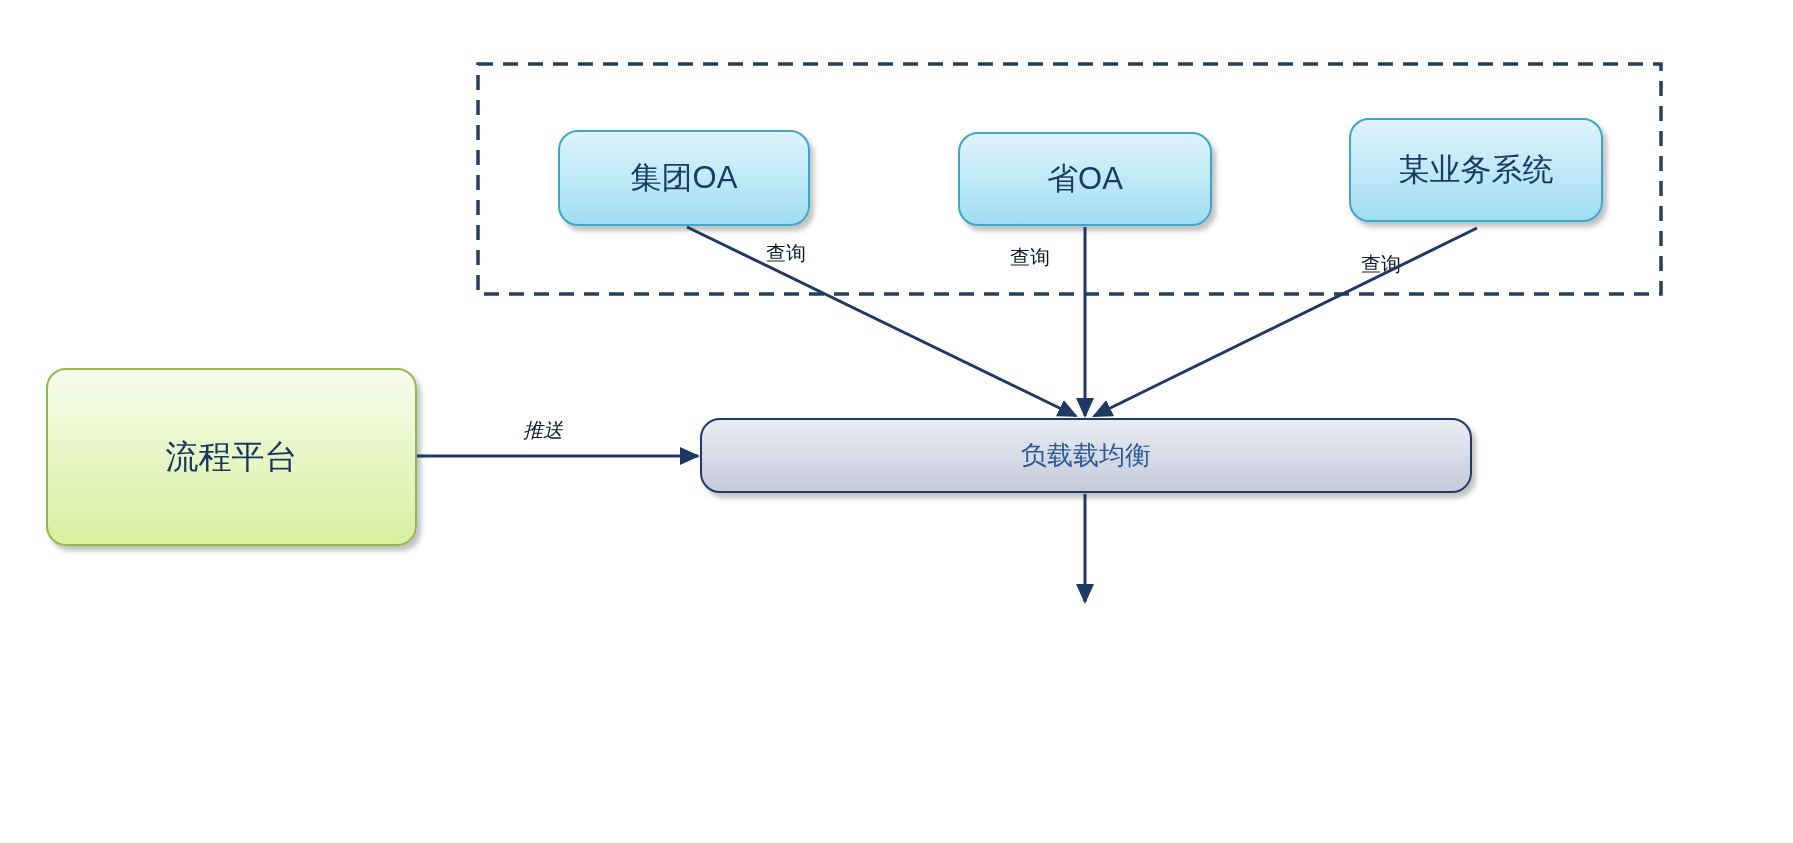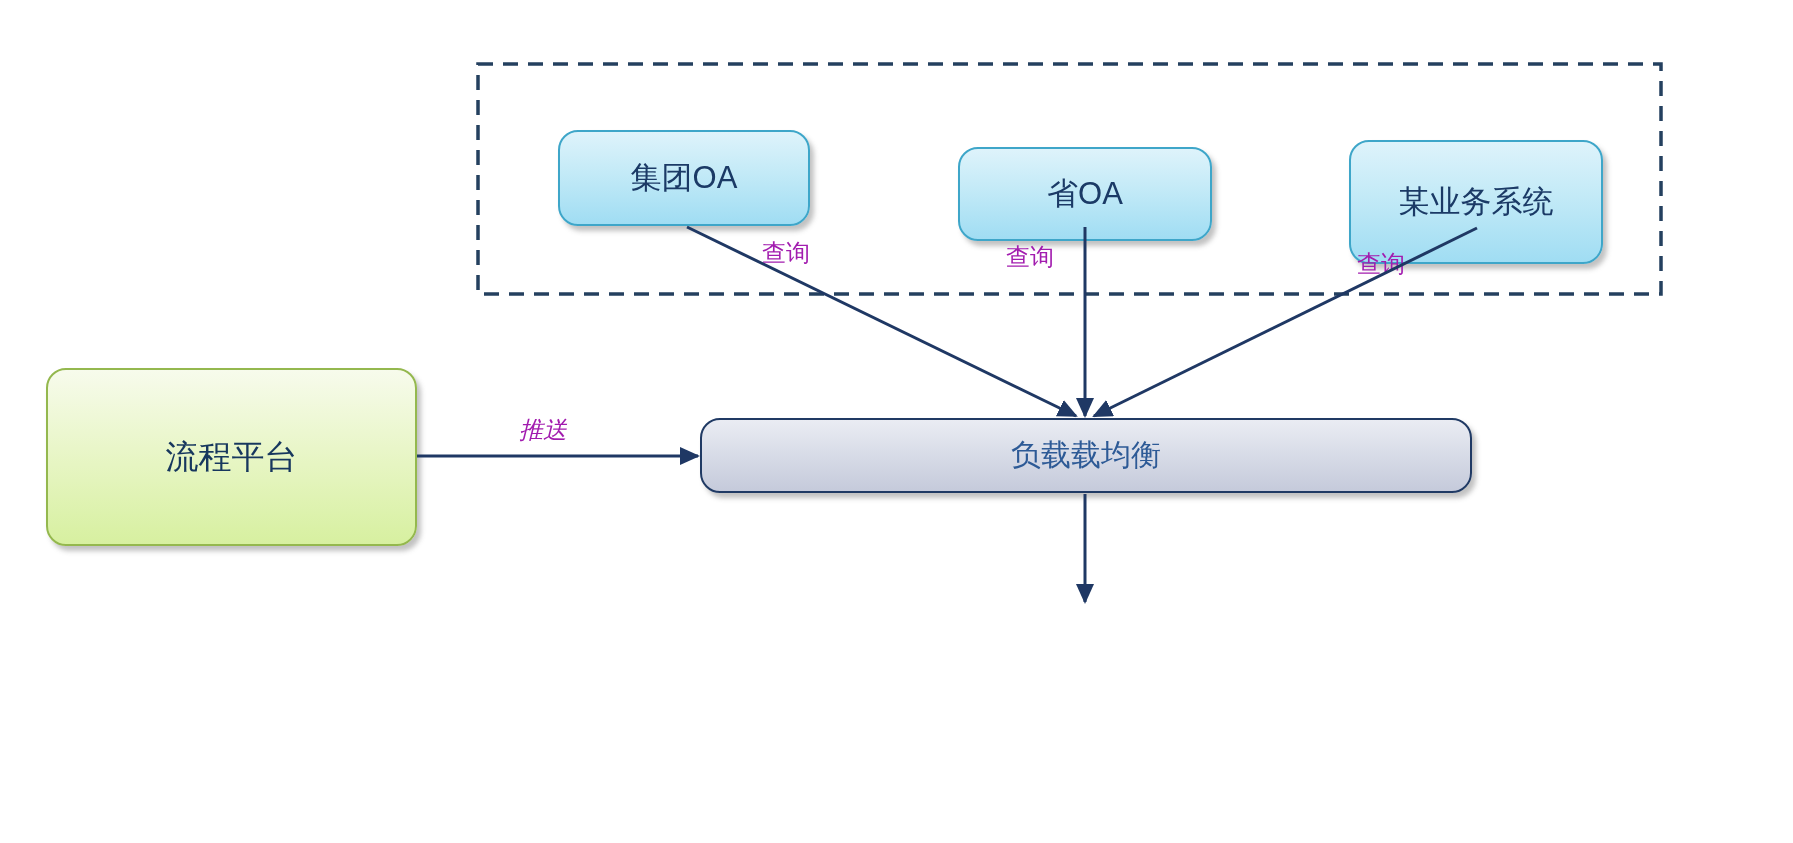--- a/index.html
+++ b/index.html
@@ -31,50 +31,50 @@
     background: linear-gradient(180deg, #f7fbec 0%, #e9f6c9 45%, #d7f0a0 100%);
     border: 2px solid #94b84e;
     box-shadow: 4px 5px 5px rgba(120,120,120,0.45);
     color: #17375e;
   }
   .node-gray {
     background: linear-gradient(180deg, #eaecf3 0%, #d9dde8 45%, #c5cadb 100%);
     border: 2px solid #203a64;
     box-shadow: 4px 5px 5px rgba(120,120,120,0.45);
     color: #2d5a96;
-    font-size: 30px;
+    font-size: 26px;
   }
   .edge-label {
     position: absolute;
     transform: translate(-50%, -50%);
-    color: #a21caf;
-    font-size: 24px;
+    color: #0f172a;
+    font-size: 20px;
     white-space: nowrap;
   }
   svg.overlay {
     position: absolute;
     left: 0;
     top: 0;
     pointer-events: none;
   }
 </style>
 </head>
 <body>
 
 <div class="canvas">
 
   <div class="node node-blue" style="left:558px; top:130px; width:252px; height:96px;">
     <span>集团OA</span>
   </div>
 
-  <div class="node node-blue" style="left:958px; top:147px; width:254px; height:94px;">
+  <div class="node node-blue" style="left:958px; top:132px; width:254px; height:94px;">
     <span>省OA</span>
   </div>
 
-  <div class="node node-blue" style="left:1349px; top:140px; width:254px; height:124px;">
+  <div class="node node-blue" style="left:1349px; top:118px; width:254px; height:104px;">
     <span>某业务系统</span>
   </div>
 
   <div class="node node-green" style="left:46px; top:368px; width:371px; height:178px; font-size:33px;justify-content:center;">
     <span>流程平台</span>
   </div>
 
   <div class="node node-gray" style="left:700px; top:418px; width:772px; height:75px;">
     <span>负载载均衡</span>
   </div>

